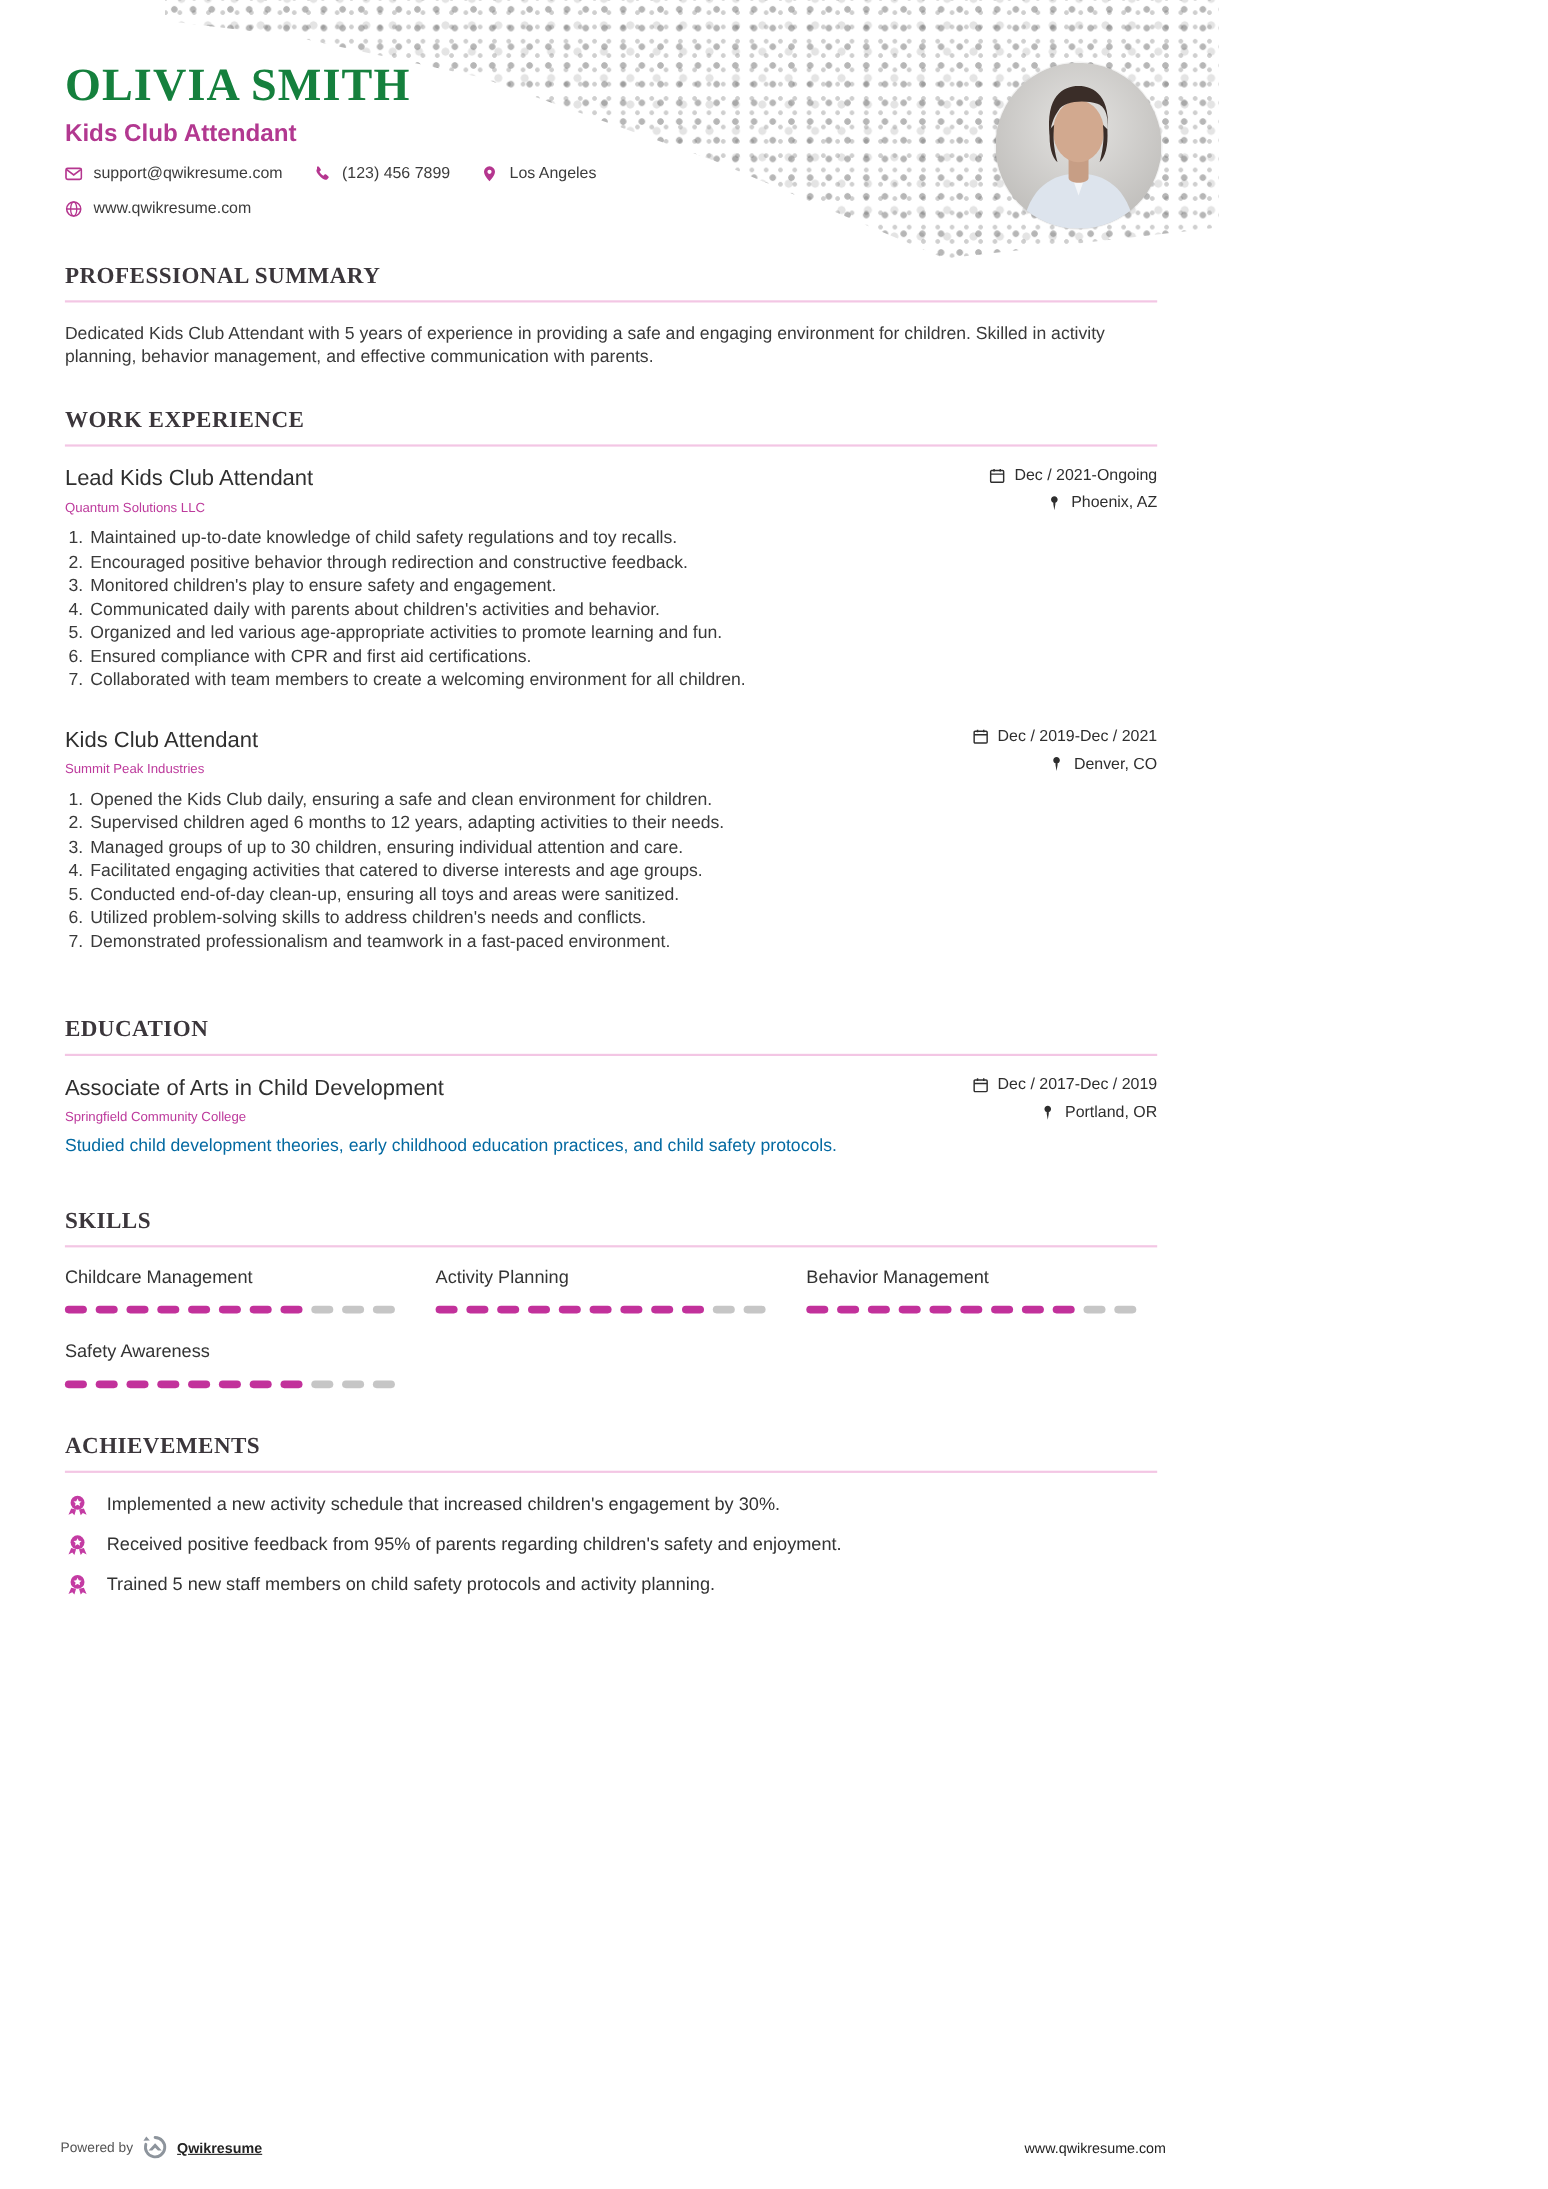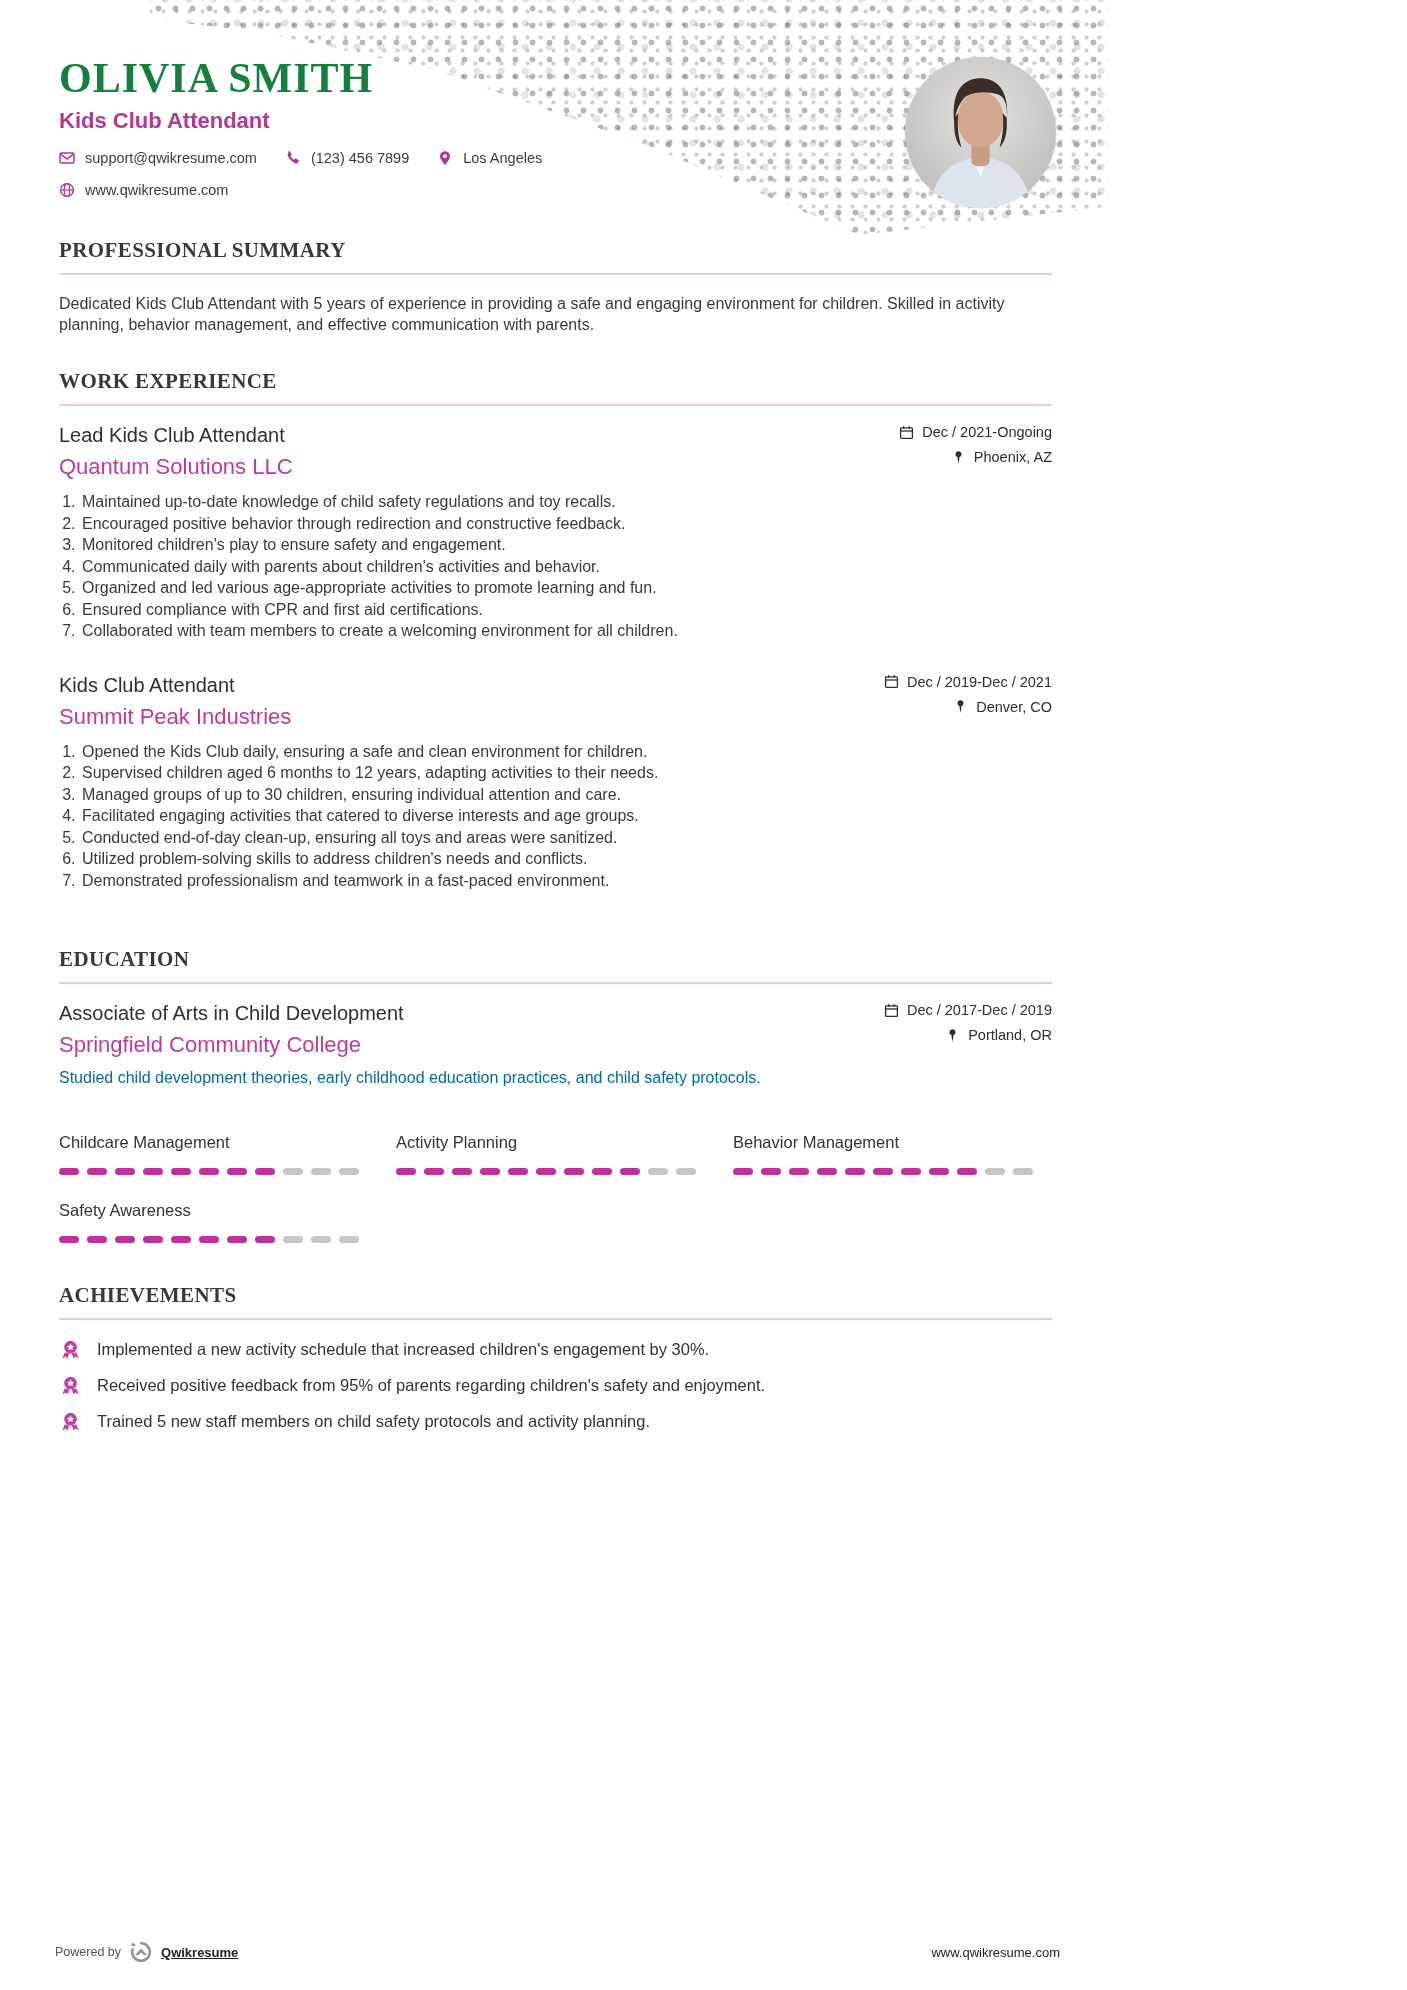--- a/index.html
+++ b/index.html
@@ -61,21 +61,21 @@
     border-bottom: 2px solid #f3c6e4;
     margin-bottom: 18px;
   }
   .summary-text { font-size: 16px; line-height: 1.32; color: #3a3a3a; }
 
   
   .job { margin-top: 18px; }
   .job + .job { margin-top: 32px; }
   .job-header { display: flex; justify-content: space-between; align-items: flex-start; }
   .job-title { font-size: 20px; font-weight: 500; color: #2f2f2f; }
-  .company { margin-top: 7px; font-size: 22px; font-weight: 500; color: #bd3a9c; }
+  .company { margin-top: 7px; font-size: 12px; font-weight: 500; color: #bd3a9c; }
   .job-meta { text-align: right; }
   .meta-line { display: flex; justify-content: flex-end; align-items: center; gap: 8px; font-size: 14.5px; color: #2e2e2e; }
   .meta-line + .meta-line { margin-top: 9px; }
   .meta-line svg { width: 15px; height: 15px; }
   ol.bullets { margin-top: 11px; padding-left: 21px; }
   ol.bullets li { font-size: 16px; line-height: 21.5px; color: #3a3a3a; padding-left: 2px; }
 
   
   .edu-desc { margin-top: 11px; font-size: 16px; color: #0369a1; }
 
@@ -276,20 +276,21 @@
               </svg>
               <span>Portland, OR</span>
             </div>
           </div>
         </div>
         <p class="edu-desc">Studied child development theories, early childhood education practices, and child safety protocols.</p>
       </div>
     </section>
 
     <section class="section skills">
+      <h2 class="section-heading">SKILLS</h2>
       <div class="skills-grid">
 
           <div class="skill">
             <div class="skill-name">Childcare Management</div>
             <div class="skill-bar">
               <span class="dash filled"></span>
               <span class="dash filled"></span>
               <span class="dash filled"></span>
               <span class="dash filled"></span>
               <span class="dash filled"></span>

